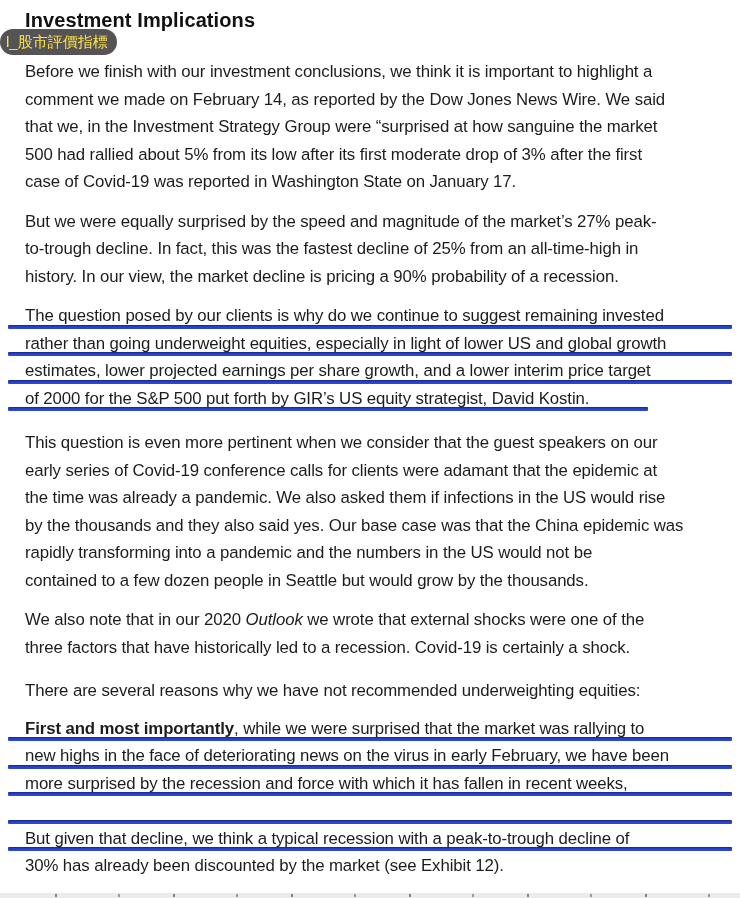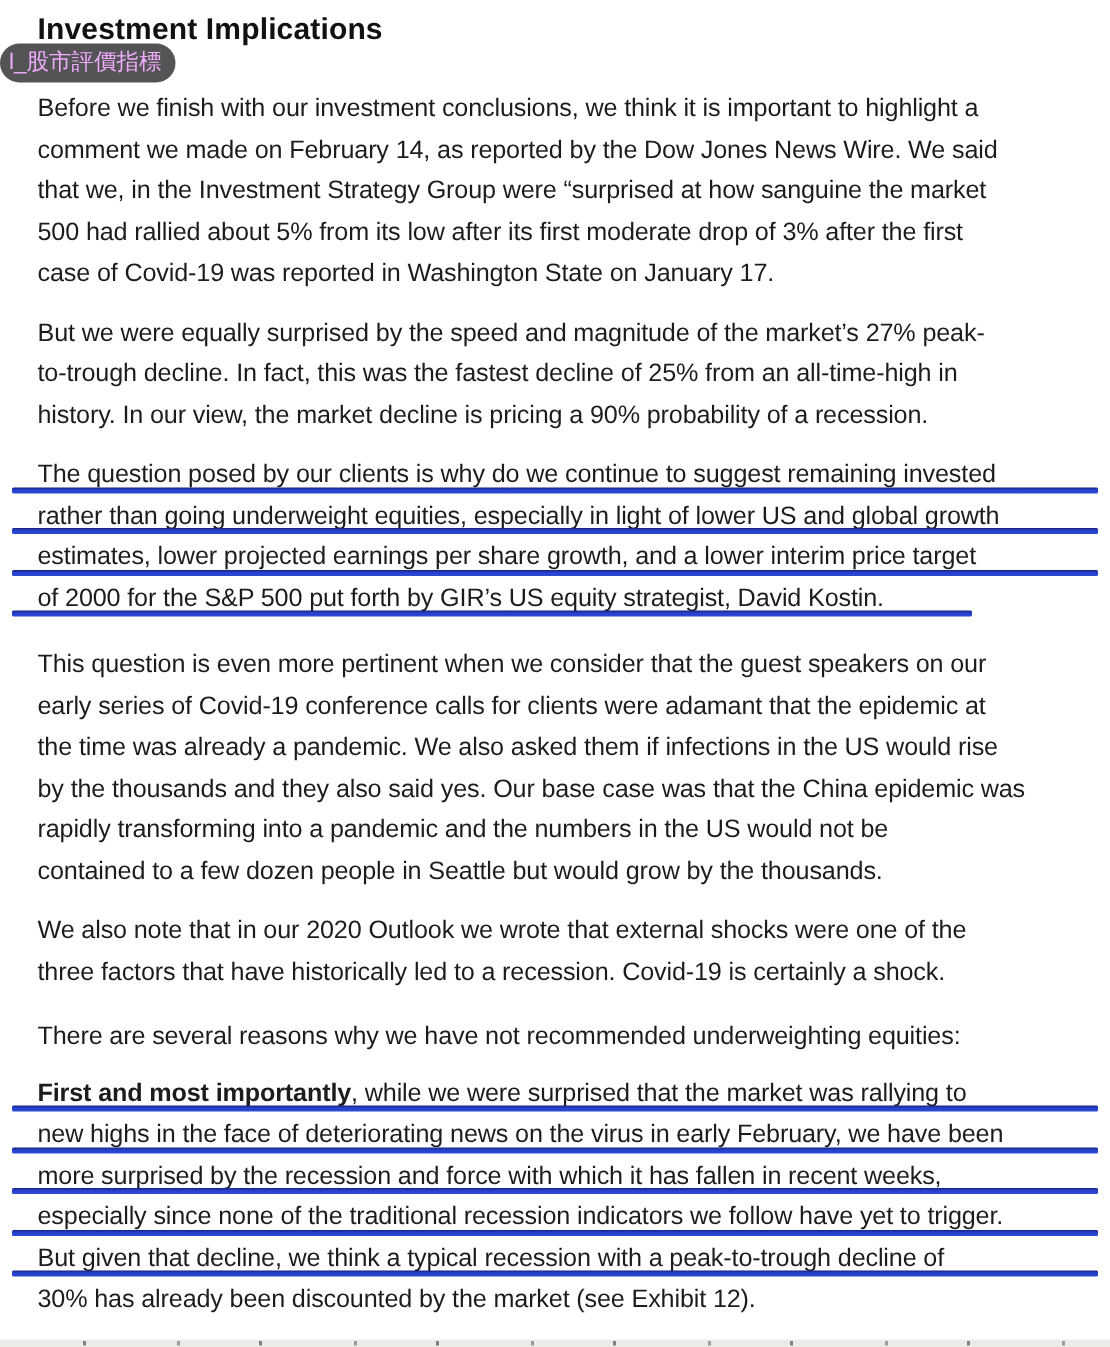--- a/index.html
+++ b/index.html
@@ -47,21 +47,21 @@
   .para:nth-child(7) { margin-bottom: 0; }
   .line {
     position: relative;
     white-space: nowrap;
     height: 27.5px;
     line-height: 27.5px;
     font-size: 16.8px;
     letter-spacing: -0.1px;
   }
   .seg-bold   { font-weight: 700; }
-  .seg-italic { }
+  .seg-italic { font-style: italic; }
   .seg-sup    { font-size: 11px; vertical-align: super; line-height: 0; }
   .blue-underline {
     position: absolute;
     left: -17px;
     top: 22.5px;
     height: 4px;
     width: calc(100% + 18px);
     background: linear-gradient(180deg, #17217d 0%, #2540c9 40%, #2d4bd8 100%);
     border-radius: 1px;
     pointer-events: none;
@@ -87,21 +87,21 @@
       rgba(45,45,45,0.8) 0 2px, transparent 2px 63px,
       rgba(45,45,45,0.6) 63px 65px, transparent 65px 118px);
     opacity: 0.7;
   }
 </style>
 </head>
 <body>
 
 <div class="page" style="background: rgb(255, 255, 255); color: rgb(28, 28, 28);">
   <h1 class="heading">Investment Implications</h1>
-  <div class="annotation-badge" style="background: rgb(84, 84, 86); color: #f0abfc; border-radius: 13px;">l_股市評價指標</div>
+  <div class="annotation-badge" style="background: rgb(84, 84, 86); color: #fde047; border-radius: 13px;">l_股市評價指標</div>
   <div class="doc-body">
       <div class="para">
         <div class="line"><span>Before we finish with our investment conclusions, we think it is important to highlight a</span></div>
         <div class="line"><span>comment we made on February 14, as reported by the Dow Jones News Wire. We said</span></div>
         <div class="line"><span>that we, in the Investment Strategy Group were “surprised at how sanguine the market</span></div>
         <div class="line"><span>500 had rallied about 5% from its low after its first moderate drop of 3% after the first</span></div>
         <div class="line"><span>case of Covid-19 was reported in Washington State on January 17.</span></div>
       </div>
       <div class="para">
         <div class="line"><span>But we were equally surprised by the speed and magnitude of the market’s 27% peak-</span></div>
@@ -126,19 +126,19 @@
         <div class="line"><span>We also note that in our 2020 </span><span class="seg-italic">Outlook</span><span> we wrote that external shocks were one of the</span></div>
         <div class="line"><span>three factors that have historically led to a recession. Covid-19 is certainly a shock.</span></div>
       </div>
       <div class="para">
         <div class="line"><span>There are several reasons why we have not recommended underweighting equities:</span></div>
       </div>
       <div class="para">
         <div class="line"><span class="seg-bold">First and most importantly</span><span>, while we were surprised that the market was rallying to</span><div class="blue-underline"></div></div>
         <div class="line"><span>new highs in the face of deteriorating news on the virus in early February, we have been</span><div class="blue-underline"></div></div>
         <div class="line"><span>more surprised by the recession and force with which it has fallen in recent weeks,</span><div class="blue-underline"></div></div>
-        <div class="line"><span>especially since none of the traditional recession indicators we follow have yet to trigger.</span><div class="blue-underline"></div></div>
+        <div class="line"><div class="blue-underline"></div></div>
         <div class="line"><span>But given that decline, we think a typical recession with a peak-to-trough decline of</span><div class="blue-underline"></div></div>
         <div class="line"><span>30% has already been discounted by the market (see Exhibit 12).</span></div>
       </div>
     </div>
   <div class="cutoff-strip"></div>
 </div>
 
 </body></html>

